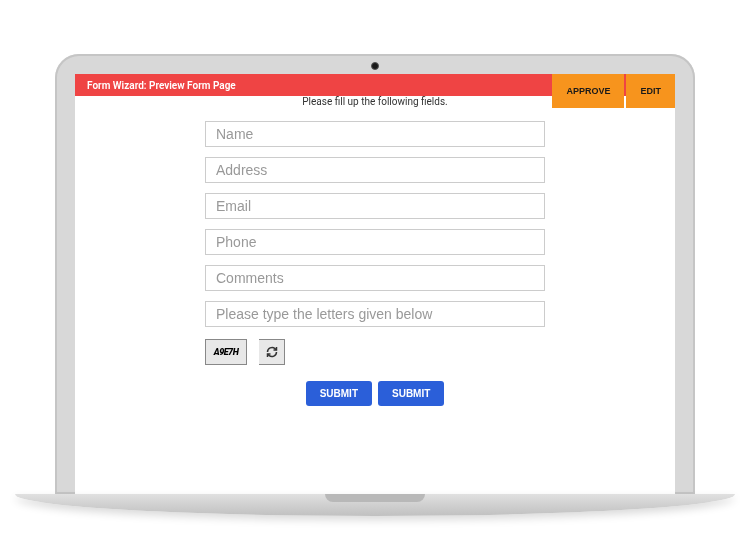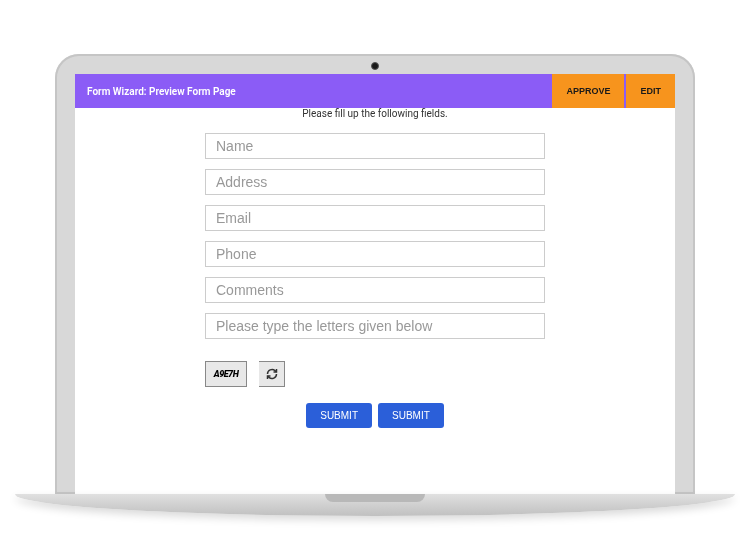--- a/index.html
+++ b/index.html
@@ -65,22 +65,22 @@
       top: 0;
       left: 50%;
       transform: translateX(-50%);
       width: 100px;
       height: 8px;
       background: #b8b8b8;
       border-radius: 0 0 10px 10px;
     }
     
     .header-bar {
-      background: #8b5cf6;
-      height: 34px;
+      background: #ef4444;
+      height: 22px;
       display: flex;
       align-items: center;
       justify-content: space-between;
       padding: 0 0 0 12px;
     }
     
     .header-title {
       color: #ffffff;
       font-size: 10px;
       font-weight: 600;
@@ -134,21 +134,21 @@
       outline: none;
     }
     
     .form-input::placeholder {
       color: #999;
     }
     
     .captcha-row {
       display: flex;
       gap: 12px;
-      margin-top: 12px;
+      margin-top: 2px;
     }
     
     .captcha-box {
       width: 42px;
       height: 26px;
       border: 1px solid #888;
       background: #e8e8e8;
       display: flex;
       align-items: center;
       justify-content: center;
@@ -178,21 +178,21 @@
       justify-content: center;
       margin-top: 16px;
     }
     
     .btn-blue {
       background: #2b5fd9;
       color: #fff;
       border: none;
       border-radius: 3px;
       font-size: 10px;
-      font-weight: 400;
+      font-weight: 700;
       padding: 7px 14px;
       cursor: pointer;
     }
   </style>
 </head>
 <body>
 
 <div class="laptop-container">
   <div class="laptop-screen-frame">
     <div class="camera"></div>

